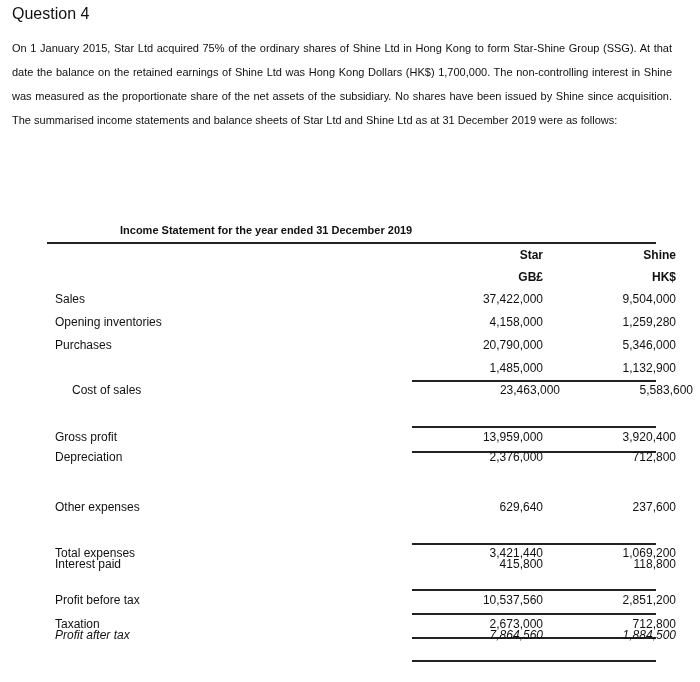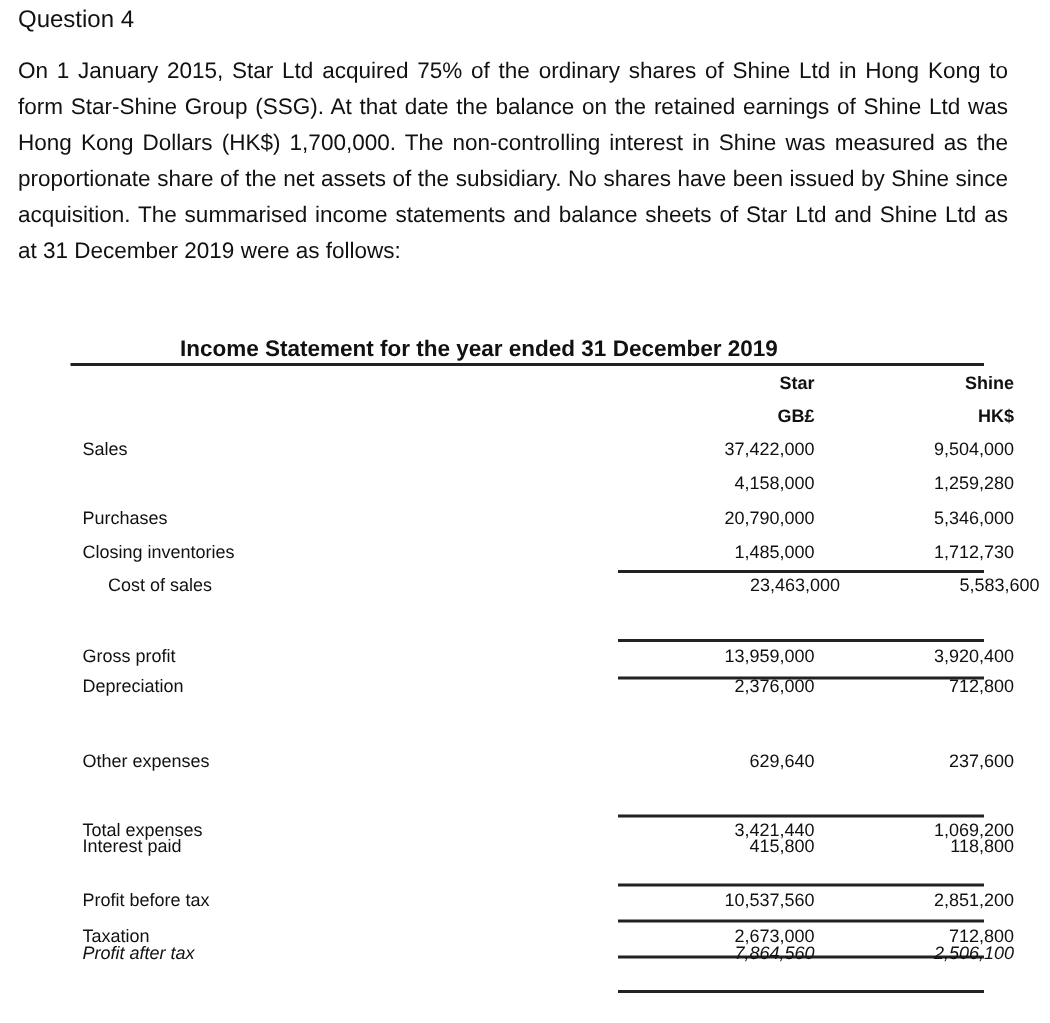--- a/index.html
+++ b/index.html
@@ -1,21 +1,21 @@
 <!DOCTYPE html>
 <html><head>
 <meta charset="utf-8">
 <style>
   html, body { margin:0; padding:0; background:#ffffff; }
   body { width:700px; height:682px; position:relative; overflow:hidden;
          font-family:"Liberation Sans", sans-serif; color:#111; }
   .q-title { position:absolute; left:12px; top:5px; font-weight:normal; font-size:16px; }
-  .para { position:absolute; left:12px; top:36px; width:660px; font-size:15px;
+  .para { position:absolute; left:12px; top:36px; width:660px; font-size:11px;
           line-height:24px; text-align:justify; text-align-last:left; }
-  .is-heading { position:absolute; left:120px; top:224px; font-weight:bold; font-size:15px; white-space:nowrap; }
+  .is-heading { position:absolute; left:120px; top:224px; font-weight:bold; font-size:11px; white-space:nowrap; }
   .rule { position:absolute; height:2px; background:#222; }
   .row { position:absolute; left:0; width:700px; height:22px; font-size:12px;padding-left:30px; }
   .row .lbl { position:absolute; left:55px; top:0; white-space:nowrap; }
   .row .v1 { position:absolute; right:187px; top:0; white-space:nowrap; text-align:right; }
   .row .v2 { position:absolute; right:54px; top:0; white-space:nowrap; text-align:center; }
   .hdr { font-weight:bold; }
 </style>
 </head>
 <body>
 
@@ -33,32 +33,32 @@
   <span class="v1">GB£</span>
   <span class="v2">HK$</span>
 </div>
 
 <div class="row" style="top:292px;">
   <span class="lbl">Sales</span>
   <span class="v1">37,422,000</span>
   <span class="v2">9,504,000</span>
 </div>
 <div class="row" style="top:315px;">
+  <span class="lbl">Opening inventories</span>
   <span class="v1">4,158,000</span>
   <span class="v2">1,259,280</span>
 </div>
 <div class="row" style="top:338px;">
   <span class="lbl">Purchases</span>
   <span class="v1">20,790,000</span>
   <span class="v2">5,346,000</span>
 </div>
 <div class="row" style="top:361px;">
-  <span class="lbl">Closing inventories</span>
   <span class="v1">1,485,000</span>
-  <span class="v2">1,712,730</span>
+  <span class="v2">1,132,900</span>
 </div>
 <div class="rule" style="left:412px; top:380px; width:244px;"></div>
 <div class="row" style="top:383px;margin-left:17px;">
   <span class="lbl">Cost of sales</span>
   <span class="v1">23,463,000</span>
   <span class="v2">5,583,600</span>
 </div>
 
 <div class="rule" style="left:412px; top:426px; width:244px;"></div>
 <div class="row" style="top:430px;">
@@ -99,15 +99,15 @@
 <div class="rule" style="left:412px; top:613px; width:244px;"></div>
 <div class="row" style="top:617px;">
   <span class="lbl">Taxation</span>
   <span class="v1">2,673,000</span>
   <span class="v2">712,800</span>
 </div>
 <div class="rule" style="left:412px; top:637px; width:244px;"></div>
 <div class="row" style="top:628px;font-style:italic;">
   <span class="lbl">Profit after tax</span>
   <span class="v1">7,864,560</span>
-  <span class="v2">2,506,100</span>
+  <span class="v2">1,884,500</span>
 </div>
 <div class="rule" style="left:412px; top:660px; width:244px;"></div>
 
 </body></html>

